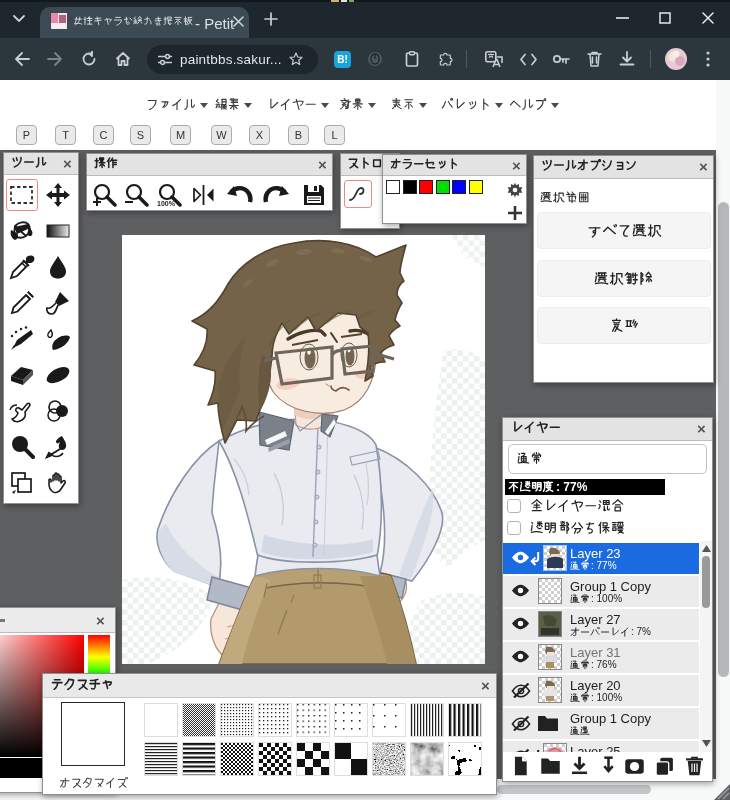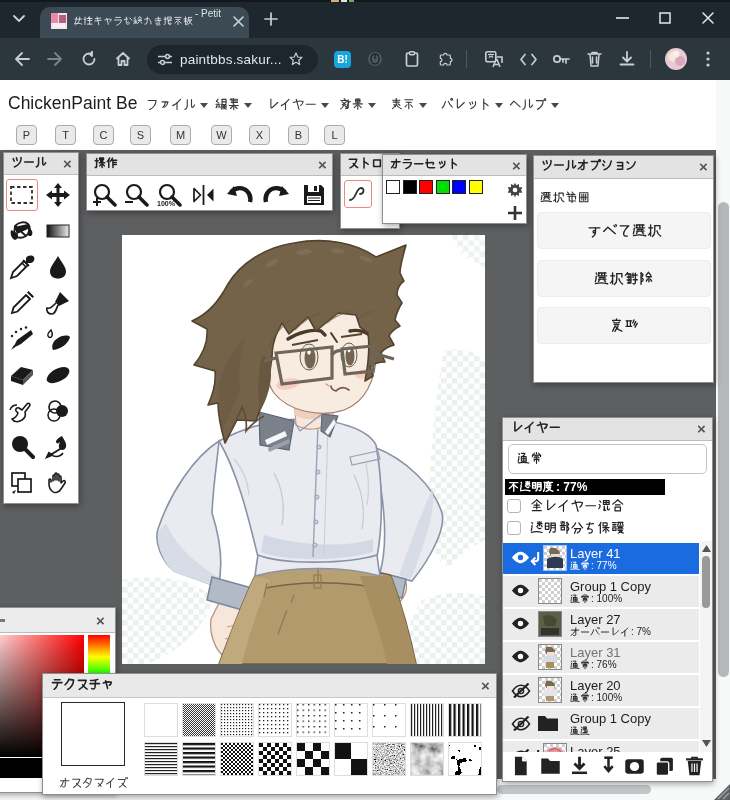--- a/index.html
+++ b/index.html
@@ -701,21 +701,21 @@
       <use href="#g-ya_s" x="300" width="100" height="100"></use>
       <use href="#g-ra" x="400" width="100" height="100"></use>
       <use href="#g-o_h" x="500" width="100" height="100"></use>
       <use href="#g-e_kj" x="600" width="100" height="100"></use>
       <use href="#g-ka_h" x="700" width="100" height="100"></use>
       <use href="#g-ki_h" x="800" width="100" height="100"></use>
       <use href="#g-kakageru" x="900" width="100" height="100"></use>
       <use href="#g-ji" x="1000" width="100" height="100"></use>
       <use href="#g-ita" x="1100" width="100" height="100"></use>
     </svg>
-<div class="abs" style="left:195px;top:8px;font-size:10px;color:#dce2e6"> - Petit</div>
+<div class="abs" style="left:195px;top:15px;font-size:15px;color:#dce2e6"> - Petit</div>
 <svg class="ic" style="left:233px;top:16px" width="11" height="11" viewBox="0 0 11 11">
       <path d="M1,1 L10,10 M10,1 L1,10" stroke="#ccd3d8" stroke-width="1.6" stroke-linecap="round"></path>
     </svg>
 <svg class="ic" style="left:264px;top:12px" width="14" height="14" viewBox="0 0 14 14">
       <path d="M7,1 V13 M1,7 H13" stroke="#c8cfd4" stroke-width="1.7" stroke-linecap="round"></path>
     </svg>
 <svg class="ic" style="left:616px;top:17px" width="13" height="2" viewBox="0 0 13 2">
       <path d="M0,1 H13" stroke="#e4e8ea" stroke-width="1.6"></path>
     </svg>
 <svg class="ic" style="left:659px;top:12px" width="12" height="12" viewBox="0 0 12 12">
@@ -784,21 +784,20 @@
       <circle cx="11" cy="11" r="11" fill="#e9c9d4"></circle>
       <circle cx="8" cy="9" r="5" fill="#f3e6da"></circle>
       <circle cx="15" cy="13" r="5" fill="#d9a8bc"></circle>
       <circle cx="11" cy="6" r="3.5" fill="#f7f0e8"></circle>
     </svg>
 <svg class="ic" style="left:706px;top:51px" width="4" height="16" viewBox="0 0 4 16">
       <circle cx="2" cy="2" r="1.6" fill="#c8ced2"></circle>
       <circle cx="2" cy="8" r="1.6" fill="#c8ced2"></circle>
       <circle cx="2" cy="14" r="1.6" fill="#c8ced2"></circle>
     </svg>
-<div class="abs" style="left:8px;top:93px;font-size:17.5px;color:#1d1d1d">ChickenPaint Be</div>
 <svg class="jt" style="position:absolute;left:146px;top:98px;color:#3a3a3a;" width="50" height="12.5" viewBox="0 0 400 100" preserveAspectRatio="none">
       <use href="#g-fu" x="0" width="100" height="100"></use>
       <use href="#g-a_s" x="100" width="100" height="100"></use>
       <use href="#g-i_k" x="200" width="100" height="100"></use>
       <use href="#g-ru" x="300" width="100" height="100"></use>
     </svg>
     <svg class="ic" style="left:200px;top:103px" width="8" height="5" viewBox="0 0 8 5">
       <path d="M0,0 L4,5 L8,0 Z" fill="#4a4a4a"></path>
     </svg>
 <svg class="jt" style="position:absolute;left:215px;top:98px;color:#3a3a3a;" width="25" height="12.5" viewBox="0 0 200 100" preserveAspectRatio="none">
@@ -1252,21 +1251,21 @@
 <svg class="ic" style="left:529px;top:551px" width="11" height="15" viewBox="0 0 12 16">
       <path d="M10,1 V8 C10,10 9,11 7,11 H4 M7,7 L3,11 L7,15" stroke="#fff" stroke-width="2.2" fill="none"></path>
     </svg>
 <div class="abs" style="left:543px;top:545px;width:24px;height:26px;background:#fff;border:1px solid #9ec1f0;box-sizing:border-box"></div>
 <svg class="ic" style="left:544px;top:546px" width="22" height="24" viewBox="0 0 22 24">
       <rect width="22" height="24" fill="url(#tchk)"></rect>
       <path d="M6,2 C11,1 15,3 16,7 L14,11 L7,11 L5,6 Z" fill="#7b6a53"></path>
       <rect x="7" y="8" width="8" height="4" fill="#e8dccc"></rect>
       <path d="M3,13 C8,10 15,10 19,13 L19,22 L3,22 Z" fill="#2e3a55"></path>
     </svg>
-<div class="abs" style="left:570px;top:546px;font-size:13px;color:#fff">Layer 41</div>
+<div class="abs" style="left:570px;top:546px;font-size:13px;color:#fff">Layer 23</div>
 <svg class="jt" style="position:absolute;left:570px;top:561px;color:#fff;" width="20" height="10" viewBox="0 0 200 100" preserveAspectRatio="none">
       <use href="#g-tsu_k" x="0" width="100" height="100"></use>
       <use href="#g-jou" x="100" width="100" height="100"></use>
     </svg>
 <div class="abs" style="left:591px;top:560px;font-size:10px;color:#fff">: 77%</div>
 <div class="abs" style="left:503px;top:576px;width:196px;height:31px;background:#ebebeb"></div>
 <svg class="ic" style="left:511px;top:584px" width="19" height="13" viewBox="0 0 19 13">
       <path d="M1,6.5 C4,2 8,0.8 9.5,0.8 C11,0.8 15,2 18,6.5 C15,11 11,12.2 9.5,12.2 C8,12.2 4,11 1,6.5 Z" fill="#222"></path>
       <circle cx="9.5" cy="6.5" r="3.4" fill="#fff" stroke="#222" stroke-width="1.4"></circle>
     </svg>

